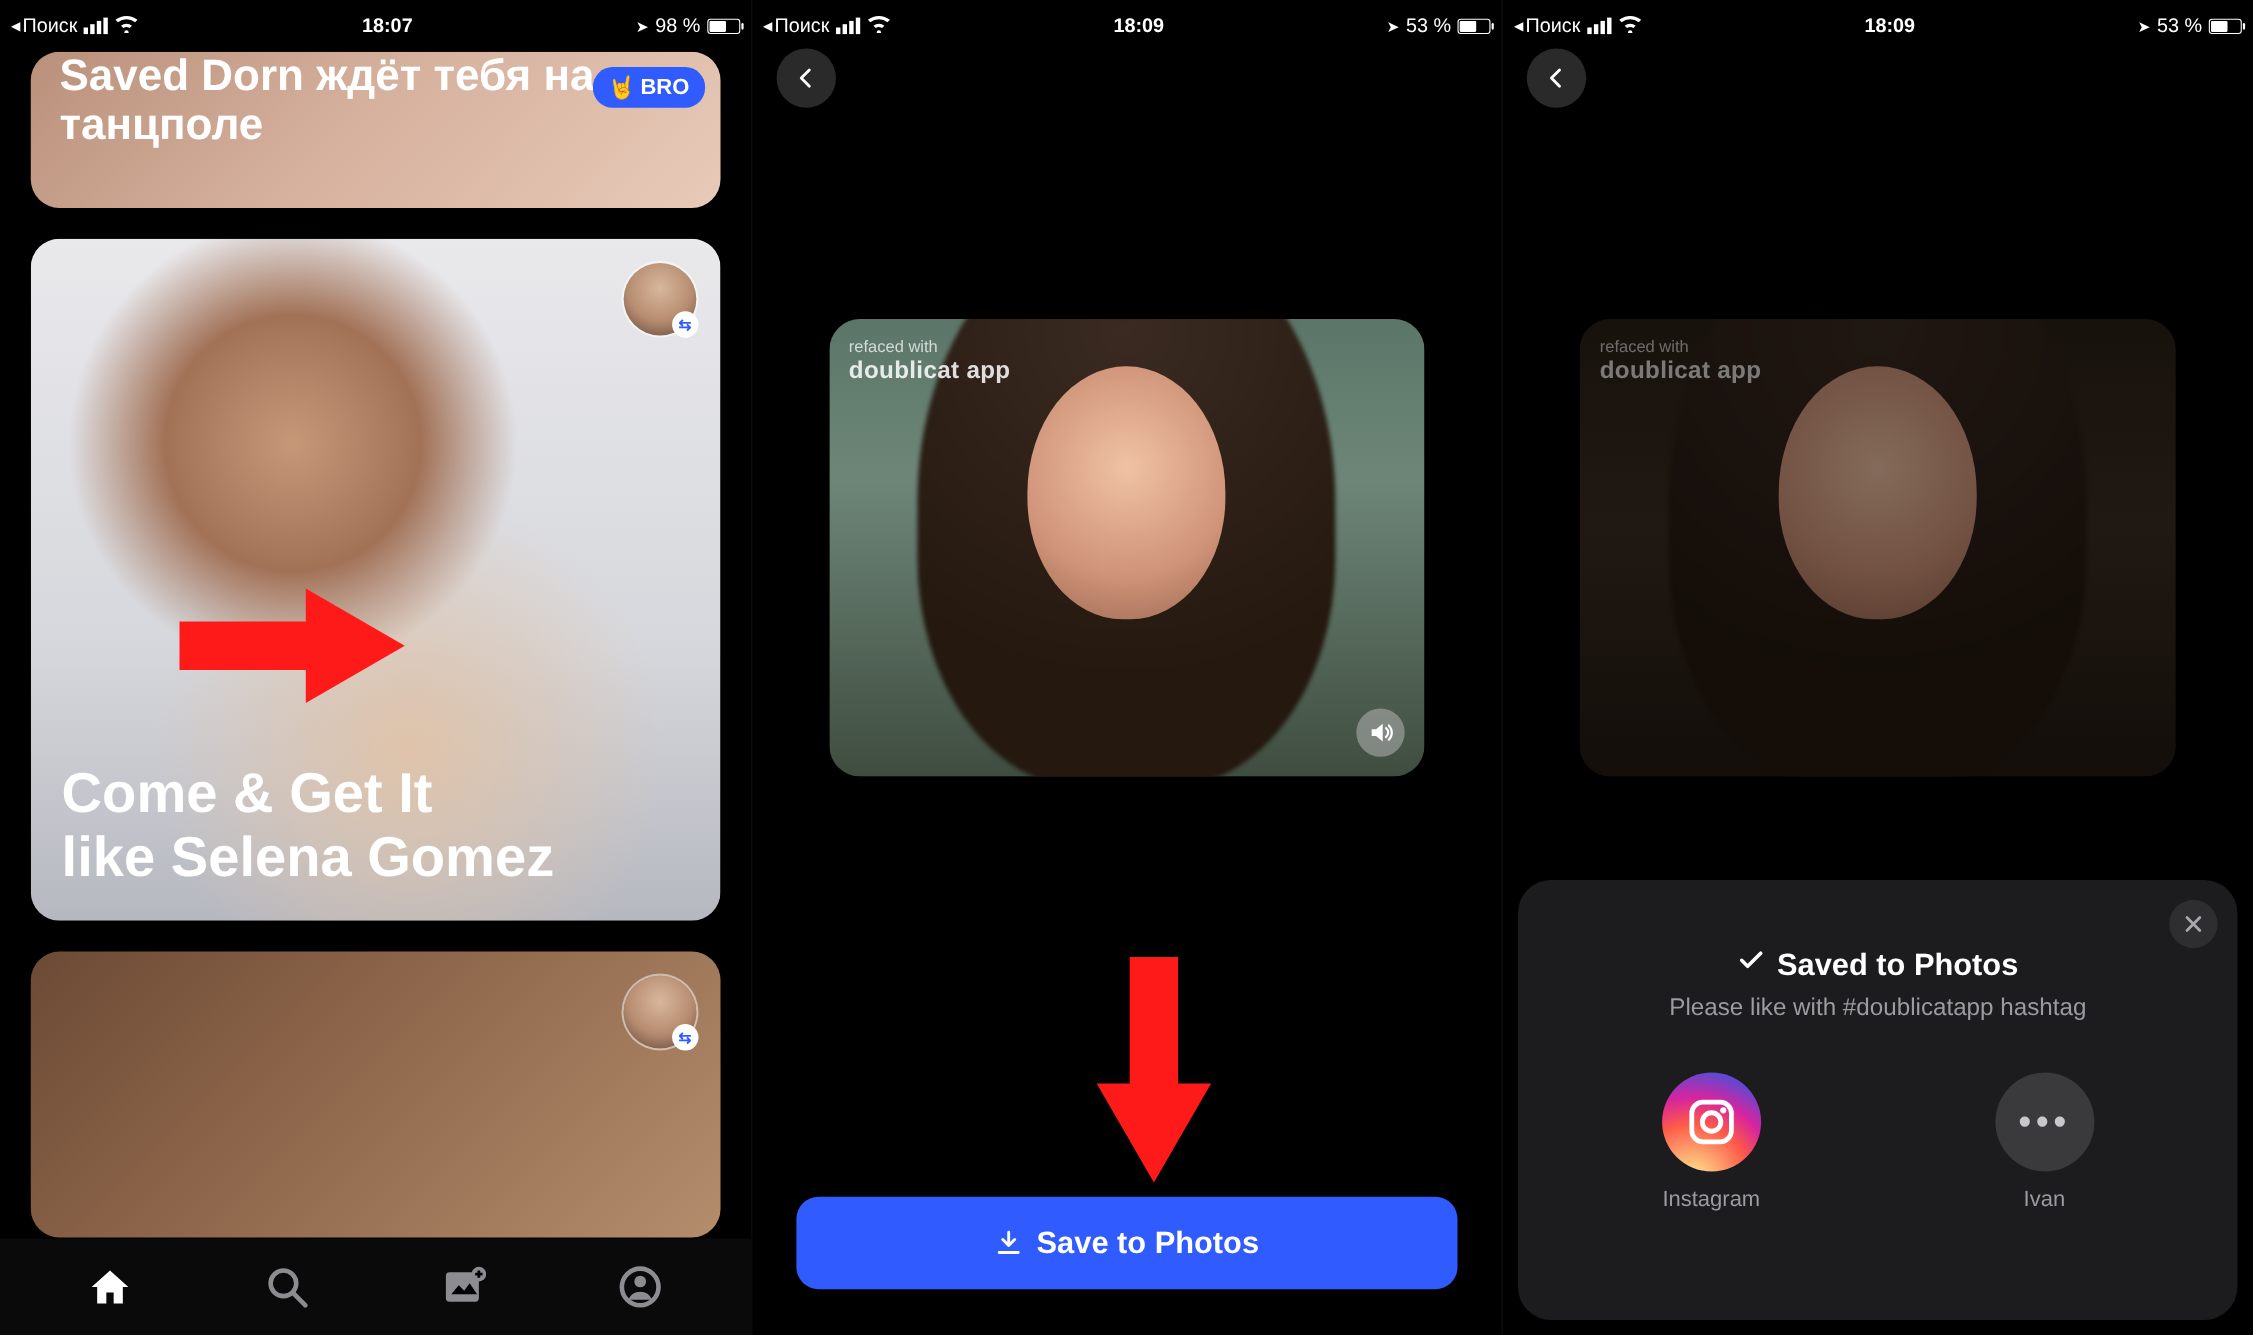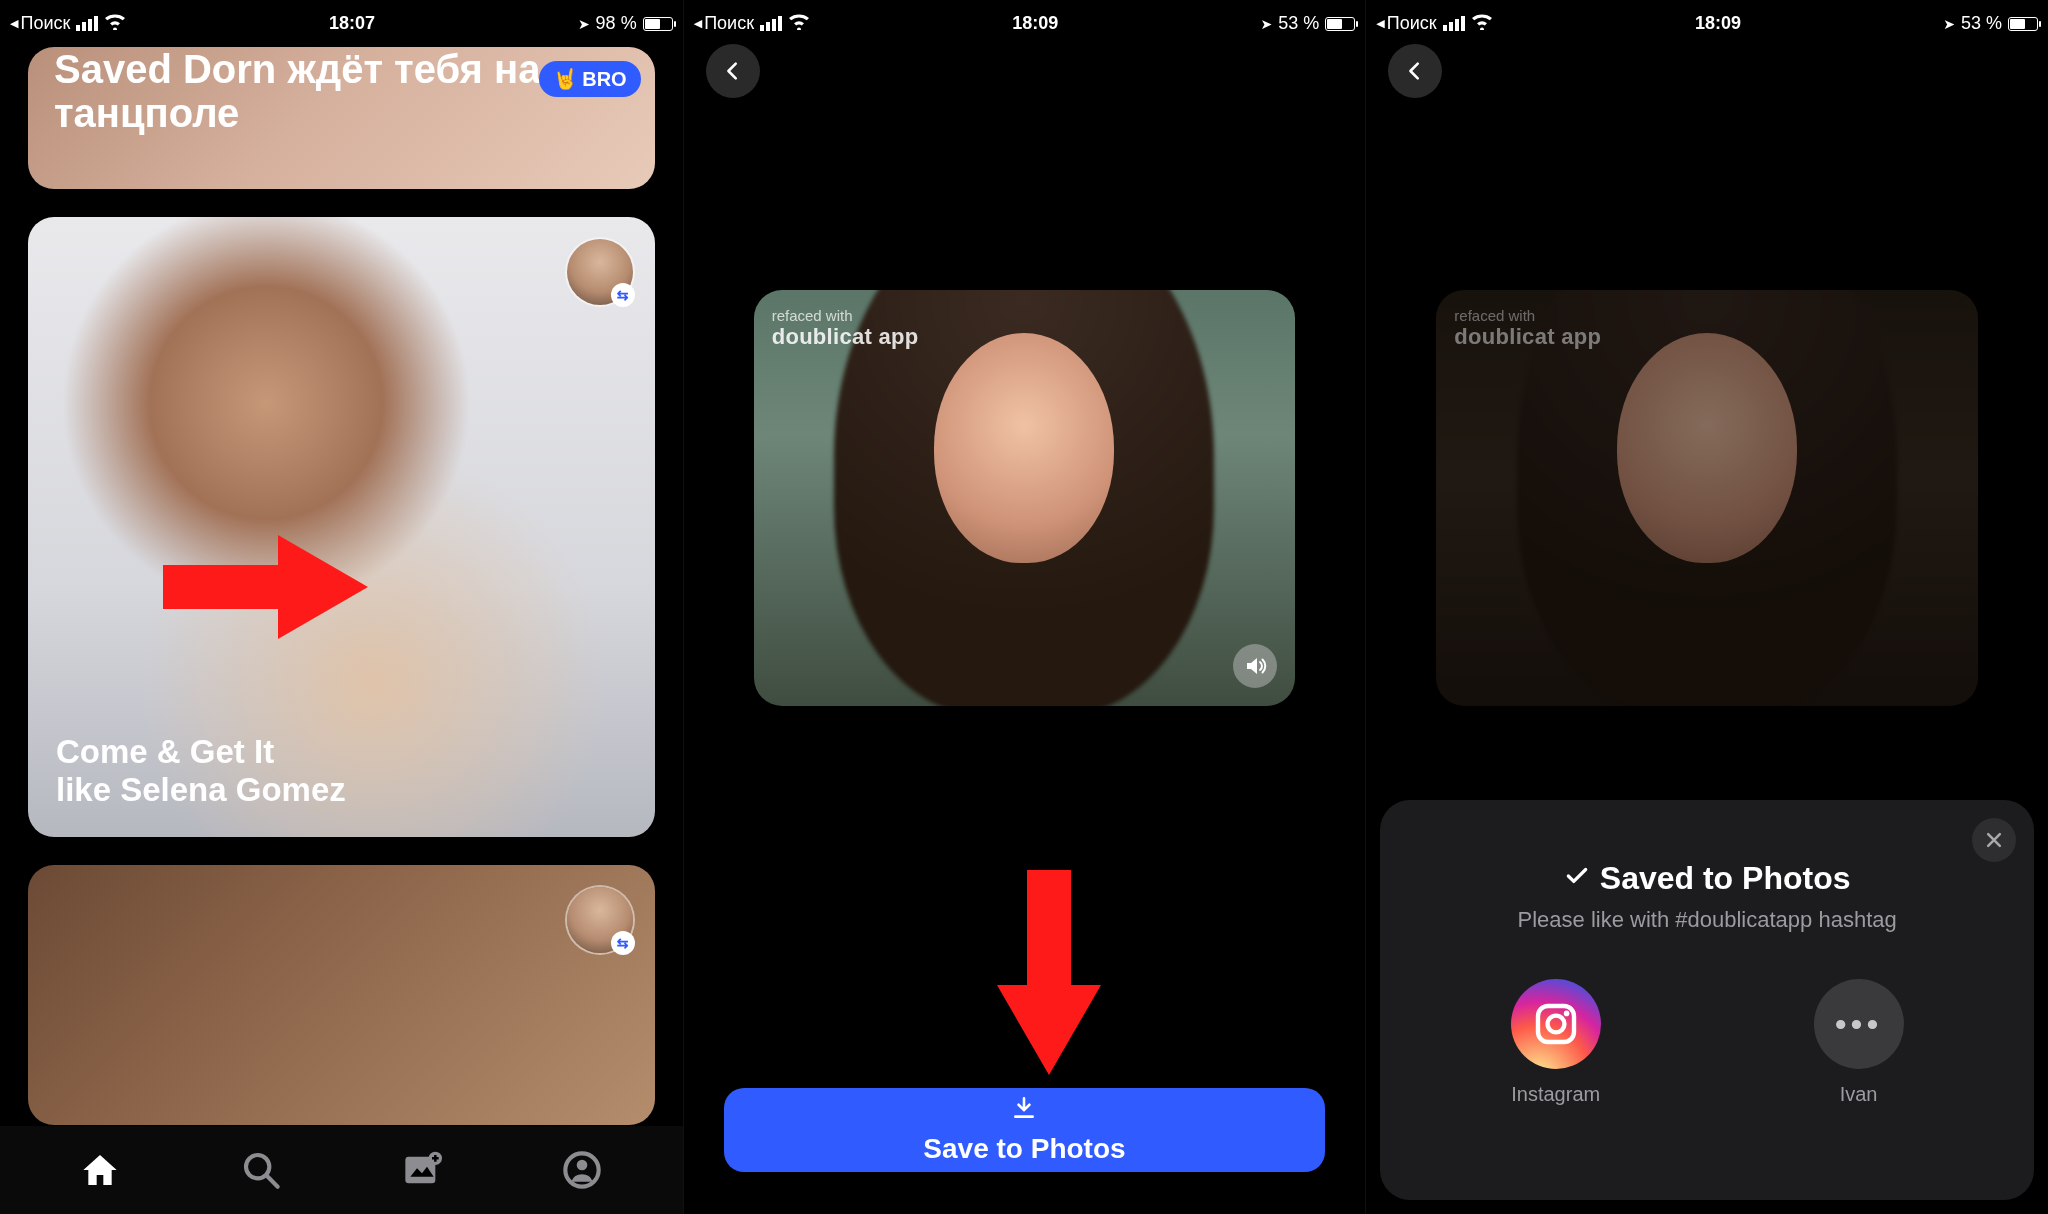--- a/index.html
+++ b/index.html
@@ -74,21 +74,21 @@
   }
   .card-main {
     height: 620px;
     background:
       radial-gradient(circle at 38% 30%, #c69878 0%, #a27257 20%, transparent 35%),
       radial-gradient(circle at 55% 75%, #dfc3a9 0%, transparent 40%),
       linear-gradient(180deg,#e9e9ec 0%,#d6d7dc 60%,#b6b8c0 100%);
   }
   .card-main .overlay-title {
     position:absolute; left:28px; bottom:28px; right:28px;
-    font-size:33px; font-weight:800; line-height:1.15; color:#fff;
+    font-size:51px; font-weight:800; line-height:1.15; color:#fff;
   }
   .face-badge {
     position:absolute; right:22px; top:22px;
     width:66px; height:66px; border-radius:50%;
     background: radial-gradient(circle at 50% 35%,#d9b79c 0%,#b68c70 55%,#5b4436 100%);
     box-shadow: 0 0 0 2px rgba(255,255,255,.5);
   }
   .face-badge .swap {
     position:absolute; right:-2px; bottom:-2px; width:24px; height:24px;
     border-radius:50%; background:#fff; display:flex;align-items:center;justify-content:center;
@@ -140,21 +140,21 @@
     position:absolute; right:18px; bottom:18px; width:44px; height:44px;
     border-radius:50%; background:rgba(180,180,180,.55);
     display:flex; align-items:center; justify-content:center;
   }
 
   
   .save-btn {
     position:absolute; left:40px; right:40px; bottom:42px; height:84px;
     background:#2f5bff; border-radius:20px;
     display:flex; align-items:center; justify-content:center; gap:12px;
-    font-size:28px; font-weight:600; color:#fff;flex-direction:column;
+    font-size:28px; font-weight:600; color:#fff;
   }
 
   
   .result-preview.dim { filter: brightness(.55);
     background:
       radial-gradient(circle at 50% 38%,#caa088 0%,#9c6d56 18%,transparent 30%),
       linear-gradient(180deg,#2b2017 0%,#3b2c21 45%,#231a13 100%);
   }
 
   
@@ -162,21 +162,21 @@
     position:absolute; left:14px; right:14px; bottom:14px; height:400px;
     background:#1c1c1e; border-radius:30px; padding:30px 24px 24px;
   }
   .close-x {
     position:absolute; right:18px; top:18px; width:44px; height:44px;
     border-radius:50%; background:#2e2e30; display:flex;align-items:center;justify-content:center;
     color:#a9a9ad; font-size:24px;
   }
   .saved-row { display:flex; align-items:center; justify-content:center; gap:10px; margin-top:30px;}
   .saved-row .check { font-size:24px; }
-  .saved-title { font-size:32px; font-weight:700; }
+  .saved-title { font-size:28px; font-weight:700; }
   .saved-sub { text-align:center; color:#9b9ba0; font-size:22px; margin-top:10px; }
   .share-icons { display:flex; justify-content:space-around; margin-top:46px; }
   .share-item { display:flex; flex-direction:column; align-items:center; gap:14px; }
   .share-circle { width:90px; height:90px; border-radius:50%; display:flex;align-items:center;justify-content:center; }
   .share-circle.msg { background:#30d158; }
   .share-circle.ig { background: radial-gradient(circle at 30% 110%,#fdf497 0%,#fd5949 45%,#d6249f 65%,#285aeb 95%); }
   .share-circle.more { background:#3a3a3c; color:#c8c8cc; font-size:34px; letter-spacing:4px; }
   .share-label { font-size:20px; color:#9b9ba0; }
 
   

